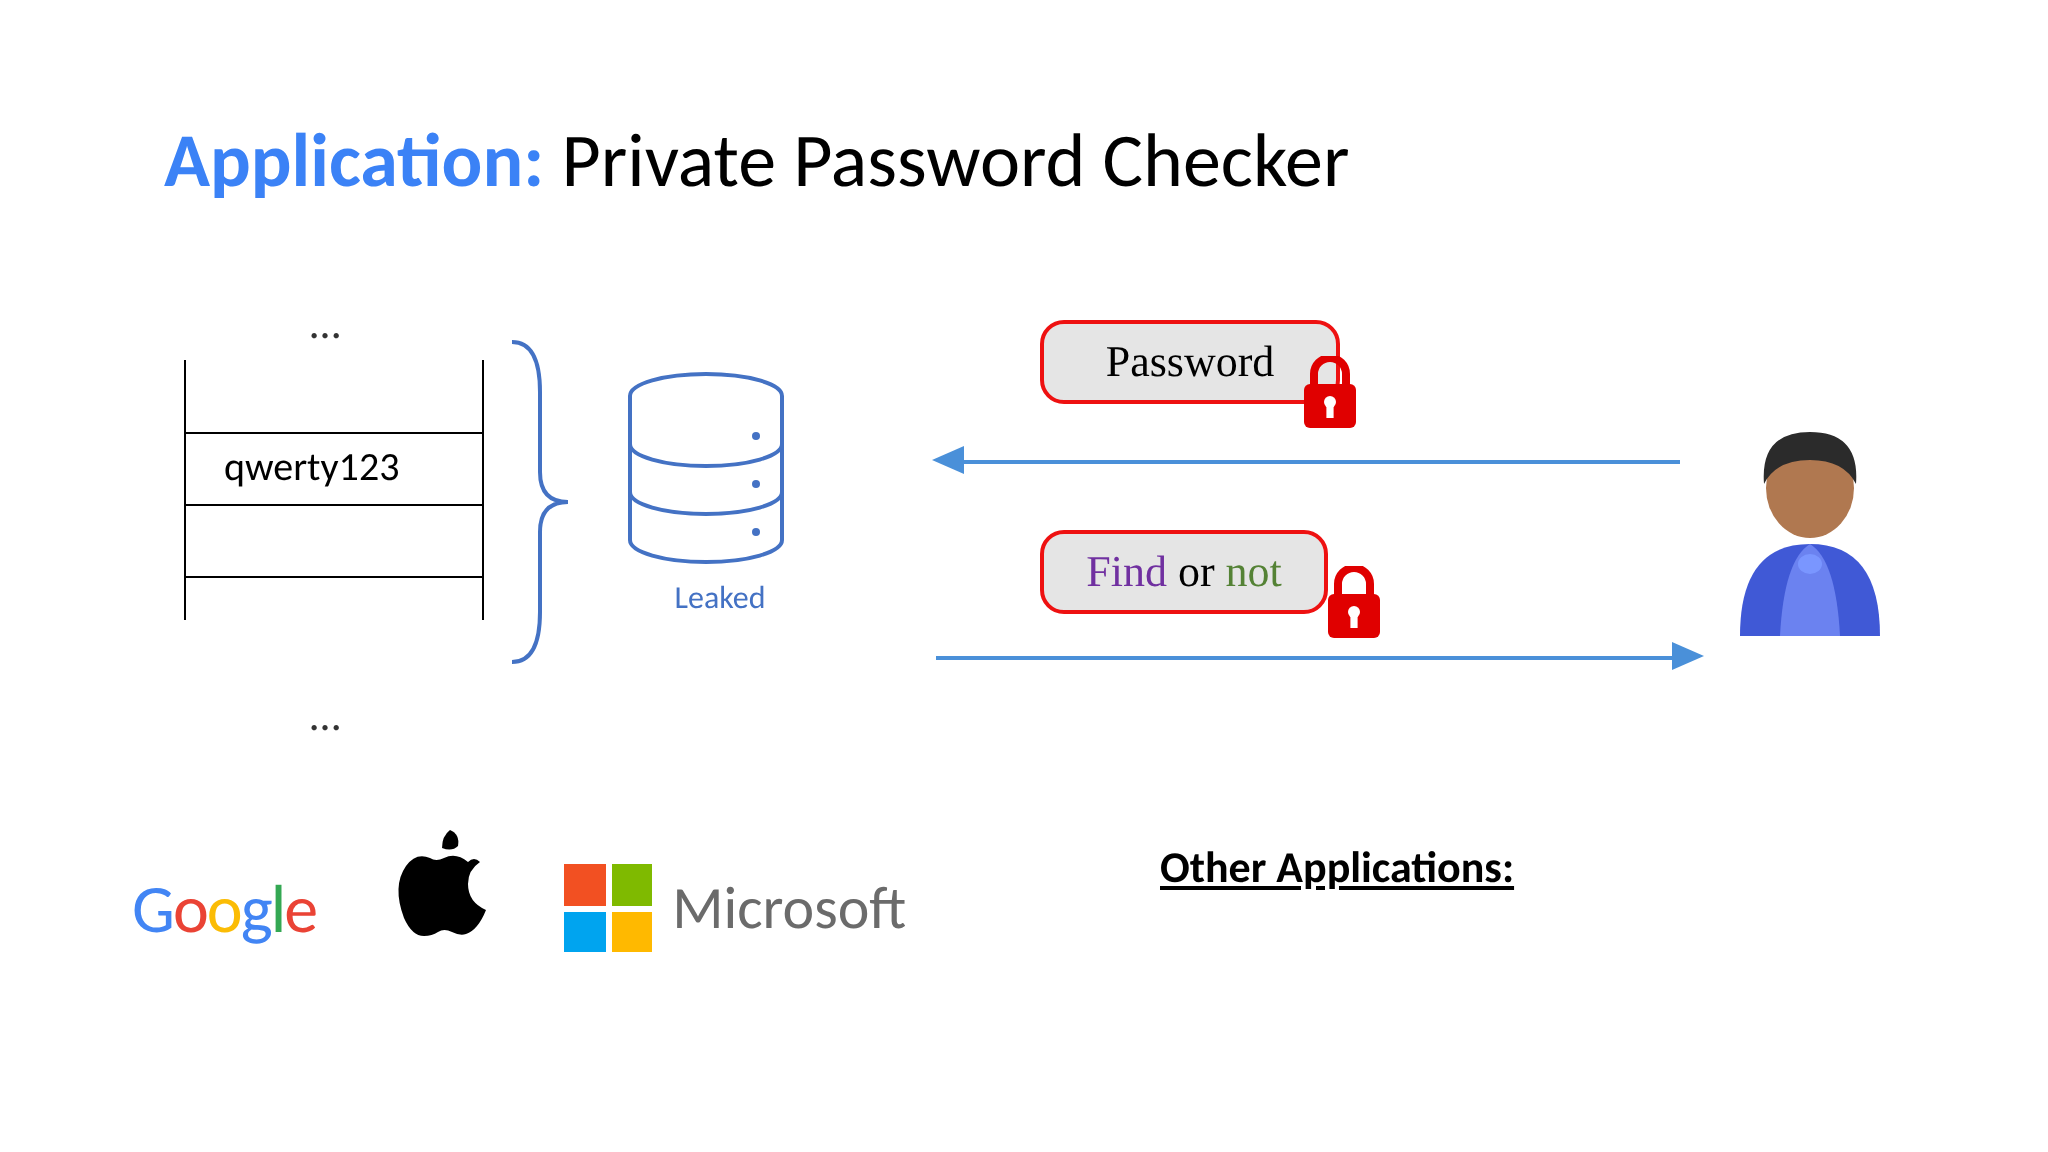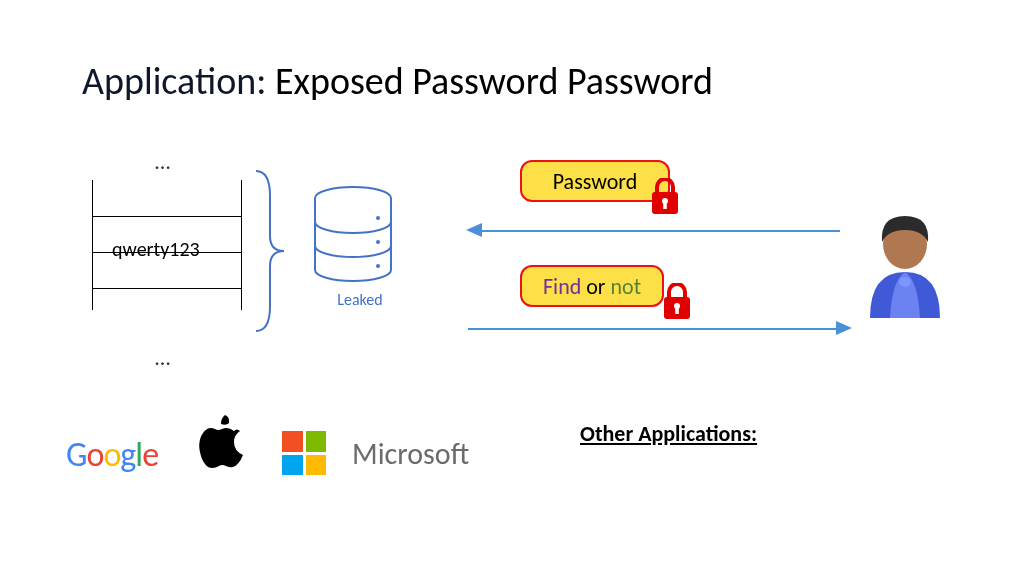--- a/index.html
+++ b/index.html
@@ -1,67 +1,67 @@
 <!DOCTYPE html>
 <html><head>
 <meta charset="utf-8">
 <style>
   * { box-sizing: border-box; margin: 0; padding: 0; }
   html, body { width: 1024px; height: 576px; font-family: "Segoe UI", Calibri, Arial, sans-serif; background: #fff; overflow: hidden; }
   .slide { position: relative; width: 1024px; height: 576px; }
 
   .title { position: absolute; top: 58px; left: 82px; font-size: 38px; font-weight: 400; color: #000; }
-  .title .prefix { color: #0f172a; }
+  .title .prefix { color: #3b82f6; font-weight: bold; }
 
   .dots { position: absolute; font-size: 22px; color: #333; letter-spacing: 2px; }
 
   .table { position: absolute; left: 92px; top: 180px; width: 150px; height: 130px; }
   .table .vline { position: absolute; top: 0; bottom: 0; width: 0; border-left: 1px solid #000; }
   .table .hline { position: absolute; left: 0; right: 0; height: 0; border-top: 1px solid #000; }
-  .table .cell { position: absolute; font-size: 20px; color: #000; margin-top: 15px; }
+  .table .cell { position: absolute; font-size: 20px; color: #000; }
 
   .brace { position: absolute; left: 248px; top: 166px; }
 
   .db-wrap { position: absolute; left: 310px; top: 186px; }
   .db-label { position: absolute; left: 295px; top: 290px; width: 130px; text-align: center; font-size: 16px; color: #4472c4; line-height: 1.2; }
 
-  .bubble { position: absolute; border: 2px solid #e11; border-radius: 12px; background: #fde047; display: flex; align-items: center; justify-content: center; font-size: 22px; }
+  .bubble { position: absolute; border: 2px solid #e11; border-radius: 12px; background: #e5e5e5; display: flex; align-items: center; justify-content: center; font-size: 22px; font-family: Liberation Serif, serif; }
   .lock-wrap { position: absolute; }
 
   .arrow-line { position: absolute; height: 0; border-top: 2px solid #4a90d9; }
   .arrow-head-left { position: absolute; width: 0; height: 0; border-top: 7px solid transparent; border-bottom: 7px solid transparent; border-right: 16px solid #4a90d9; }
   .arrow-head-right { position: absolute; width: 0; height: 0; border-top: 7px solid transparent; border-bottom: 7px solid transparent; border-left: 16px solid #4a90d9; }
 
   .user-wrap { position: absolute; left: 860px; top: 210px; }
 
   .logos { position: absolute; left: 66px; top: 415px; display: flex; align-items: flex-end; gap: 38px; }
   .google { font-size: 34px; font-weight: 500; letter-spacing: -1px; }
   .google .g1 { color: #4285F4; }
   .google .g2 { color: #EA4335; }
   .google .g3 { color: #FBBC05; }
   .google .g4 { color: #4285F4; }
   .google .g5 { color: #34A853; }
   .google .g6 { color: #EA4335; }
-  .ms { display: flex; align-items: center; gap: 26px; }
+  .ms { display: flex; align-items: center; gap: 10px; }
   .ms-grid { width: 44px; height: 44px; display: grid; grid-template-columns: 1fr 1fr; grid-template-rows: 1fr 1fr; gap: 3px; }
   .ms-grid div:nth-child(1){ background:#f25022; }
   .ms-grid div:nth-child(2){ background:#7fba00; }
   .ms-grid div:nth-child(3){ background:#00a4ef; }
   .ms-grid div:nth-child(4){ background:#ffb900; }
   .ms-text { font-size: 30px; color:#6b6b6b; font-weight: 500; }
 
   .other { position: absolute; left: 580px; top: 420px; font-size: 22px; }
   .other .head { font-weight: 700; text-decoration: underline; }
 </style>
 </head>
 <body>
 <div class="slide">
 
 <div class="title">
-  <span class="prefix">Application:</span><span> Exposed Password Password</span>
+  <span class="prefix">Application:</span><span> Private Password Checker</span>
 </div>
 
 <div class="dots" style="left:155px; top:148px;">…</div>
 
 <div class="table">
   <div class="vline" style="left:0;"></div>
   <div class="vline" style="right:0;"></div>
   <div class="hline" style="top:36px;"></div>
   <div class="hline" style="top:72px;"></div>
   <div class="hline" style="top:108px;"></div>

